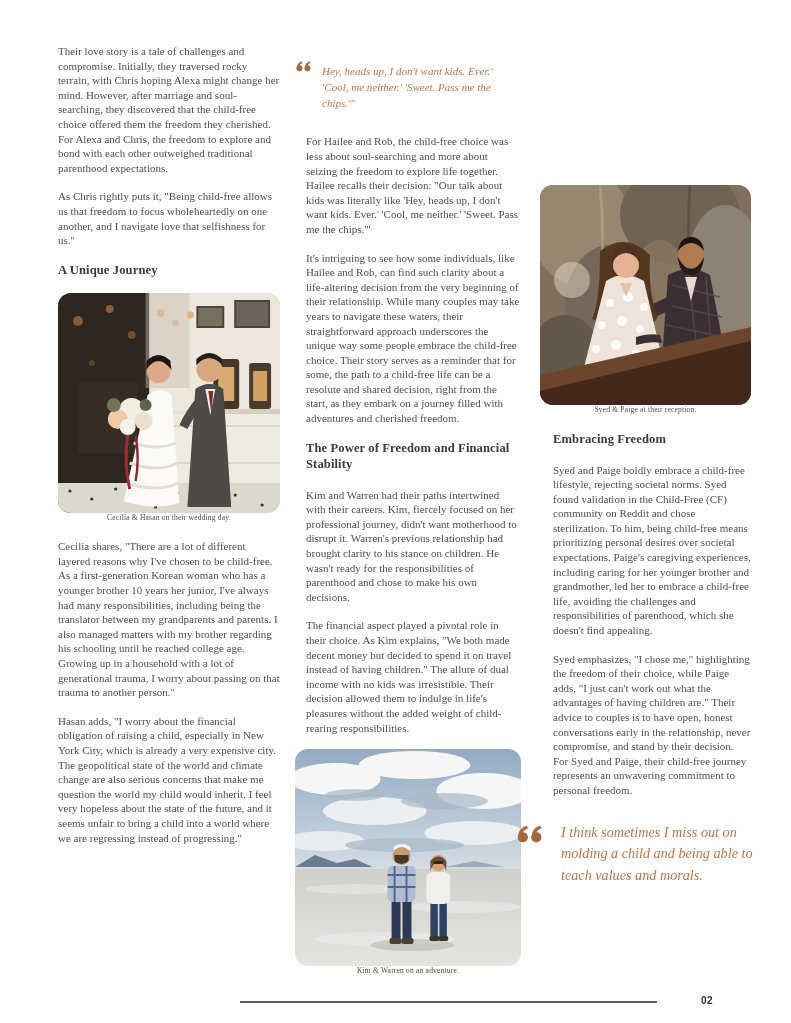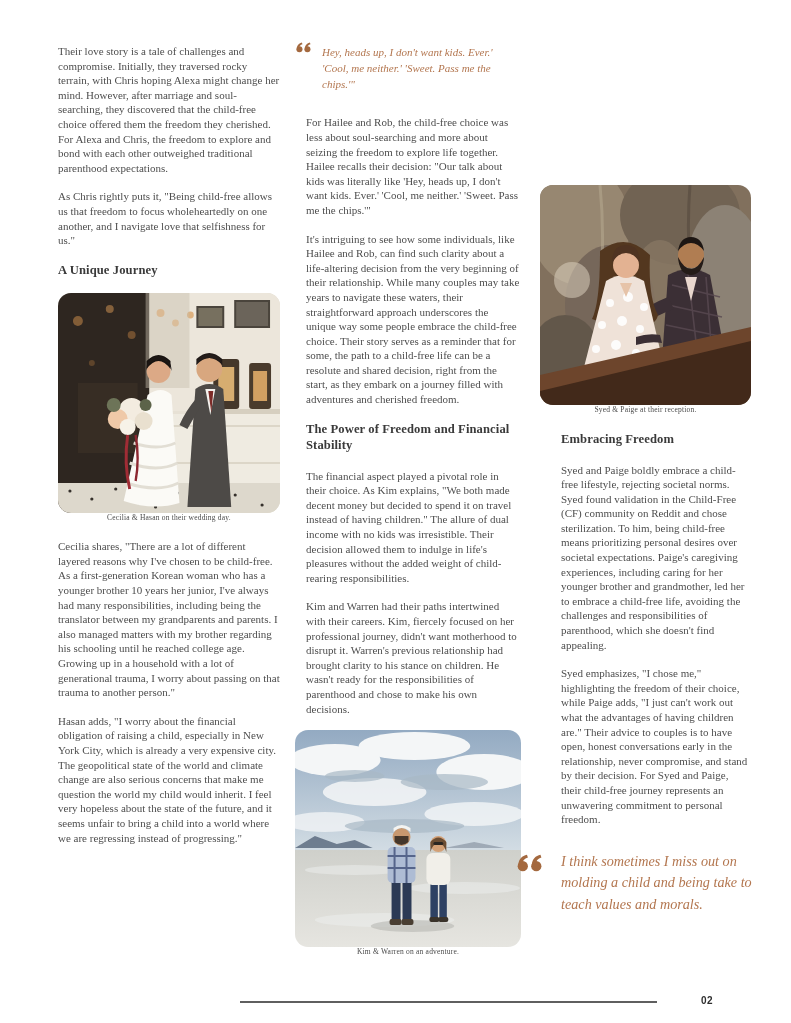--- a/index.html
+++ b/index.html
@@ -4,21 +4,21 @@
 <style>
   html,body{margin:0;padding:0;background:#ffffff;}
   .page{position:relative;width:791px;height:1023px;background:#ffffff;overflow:hidden;
         font-family:"Liberation Serif",serif;color:#4e4e4e;}
   .col{position:absolute;}
   .col-left{left:58px;top:44px;width:222px;}
   .col-mid{left:295px;top:40px;width:226px;}
   .col-right{left:540px;top:185px;width:211px;}
   p.body{font-size:11px;line-height:14.6px;margin:0 0 14px 0;color:#4e4e4e;}
   .col-mid p.body,.col-mid h3,.col-mid .quote-top{margin-left:11px;}
-  .col-right p.body,.col-right h3{margin-left:21px;}
+  .col-right p.body,.col-right h3{margin-left:13px;}
   h3{font-size:12.6px;line-height:16.5px;font-weight:bold;color:#3a3a3a;margin:4px 0 15px 0;letter-spacing:.1px;}
   figure{margin:0 0 7px 0;}
   .photo{width:100%;border-radius:13px;overflow:hidden;display:block;line-height:0;}
   .photo svg{display:block;width:100%;height:100%;}
   figcaption{font-size:7.5px;font-weight:normal;color:#4a4a4a;text-align:center;margin:0 0 17px 0;letter-spacing:.2px;}
   .ph-left{height:220px;}
   .ph-mid{height:217px;}
   .ph-right{height:220px;}
   .quote-top{position:relative;margin-bottom:23px;padding-left:16px;}
   .quote-top .quote-icon{position:absolute;left:-10px;top:2px;width:16px;line-height:0;}
@@ -114,28 +114,28 @@
       <span class="quote-icon" style="color: rgb(164, 105, 63);">
         <svg viewBox="0 0 42 28" fill="currentColor">
           <circle cx="9" cy="19" r="8"></circle>
           <path d="M2.2 16 C2.8 8 8 2.4 15.5 1 L17 5.6 C11.5 7.2 8.3 11 8 16 Z"></path>
           <g transform="translate(21,0)">
             <circle cx="9" cy="19" r="8"></circle>
             <path d="M2.2 16 C2.8 8 8 2.4 15.5 1 L17 5.6 C11.5 7.2 8.3 11 8 16 Z"></path>
           </g>
         </svg>
       </span>
-      <div class="qtext" style="color: rgb(179, 118, 79);">Hey, heads up, I don't want kids. Ever.' 'Cool, me neither.' 'Sweet. Pass me the chips.'"</div>
+      <div class="qtext" style="color: rgb(179, 118, 79); margin-top: 19px;">Hey, heads up, I don't want kids. Ever.' 'Cool, me neither.' 'Sweet. Pass me the chips.'"</div>
     </div>
 
     <p class="body">For Hailee and Rob, the child-free choice was less about soul-searching and more about seizing the freedom to explore life together. Hailee recalls their decision: "Our talk about kids was literally like 'Hey, heads up, I don't want kids. Ever.' 'Cool, me neither.' 'Sweet. Pass me the chips.'"</p>
     <p class="body">It's intriguing to see how some individuals, like Hailee and Rob, can find such clarity about a life-altering decision from the very beginning of their relationship. While many couples may take years to navigate these waters, their straightforward approach underscores the unique way some people embrace the child-free choice. Their story serves as a reminder that for some, the path to a child-free life can be a resolute and shared decision, right from the start, as they embark on a journey filled with adventures and cherished freedom.</p>
     <h3>The Power of Freedom and Financial Stability</h3>
+    <p class="body">Kim and Warren had their paths intertwined with their careers. Kim, fiercely focused on her professional journey, didn't want motherhood to disrupt it. Warren's previous relationship had brought clarity to his stance on children. He wasn't ready for the responsibilities of parenthood and chose to make his own decisions.</p>
     <p class="body">The financial aspect played a pivotal role in their choice. As Kim explains, "We both made decent money but decided to spend it on travel instead of having children." The allure of dual income with no kids was irresistible. Their decision allowed them to indulge in life's pleasures without the added weight of child-rearing responsibilities.</p>
-    <p class="body">Kim and Warren had their paths intertwined with their careers. Kim, fiercely focused on her professional journey, didn't want motherhood to disrupt it. Warren's previous relationship had brought clarity to his stance on children. He wasn't ready for the responsibilities of parenthood and chose to make his own decisions.</p>
 
     <figure>
       <span class="photo ph-mid">
         <svg viewBox="0 0 227 217" preserveAspectRatio="none">
           <defs>
             <linearGradient id="sky" x1="0" y1="0" x2="0" y2="1">
               <stop offset="0" stop-color="#93aac2"></stop>
                 <stop offset="1" stop-color="#d3dde4"></stop>
             </linearGradient>
             <linearGradient id="gnd" x1="0" y1="0" x2="0" y2="1">
@@ -255,20 +255,20 @@
       <span class="quote-icon" style="color: rgb(164, 105, 63);">
         <svg viewBox="0 0 42 28" fill="currentColor">
           <circle cx="9" cy="19" r="8"></circle>
           <path d="M2.2 16 C2.8 8 8 2.4 15.5 1 L17 5.6 C11.5 7.2 8.3 11 8 16 Z"></path>
           <g transform="translate(21,0)">
             <circle cx="9" cy="19" r="8"></circle>
             <path d="M2.2 16 C2.8 8 8 2.4 15.5 1 L17 5.6 C11.5 7.2 8.3 11 8 16 Z"></path>
           </g>
         </svg>
       </span>
-      <div class="qtext" style="color: rgb(179, 118, 79);">I think sometimes I miss out on molding a child and being take to teach values and morals.</div>
+      <div class="qtext" style="color: rgb(179, 118, 79);">I think sometimes I miss out on molding a child and being able to teach values and morals.</div>
     </div>
   </div>
 
   <div class="footer-rule"></div>
   <div class="page-number">02</div>
 
 </div>
 
 </body></html>

